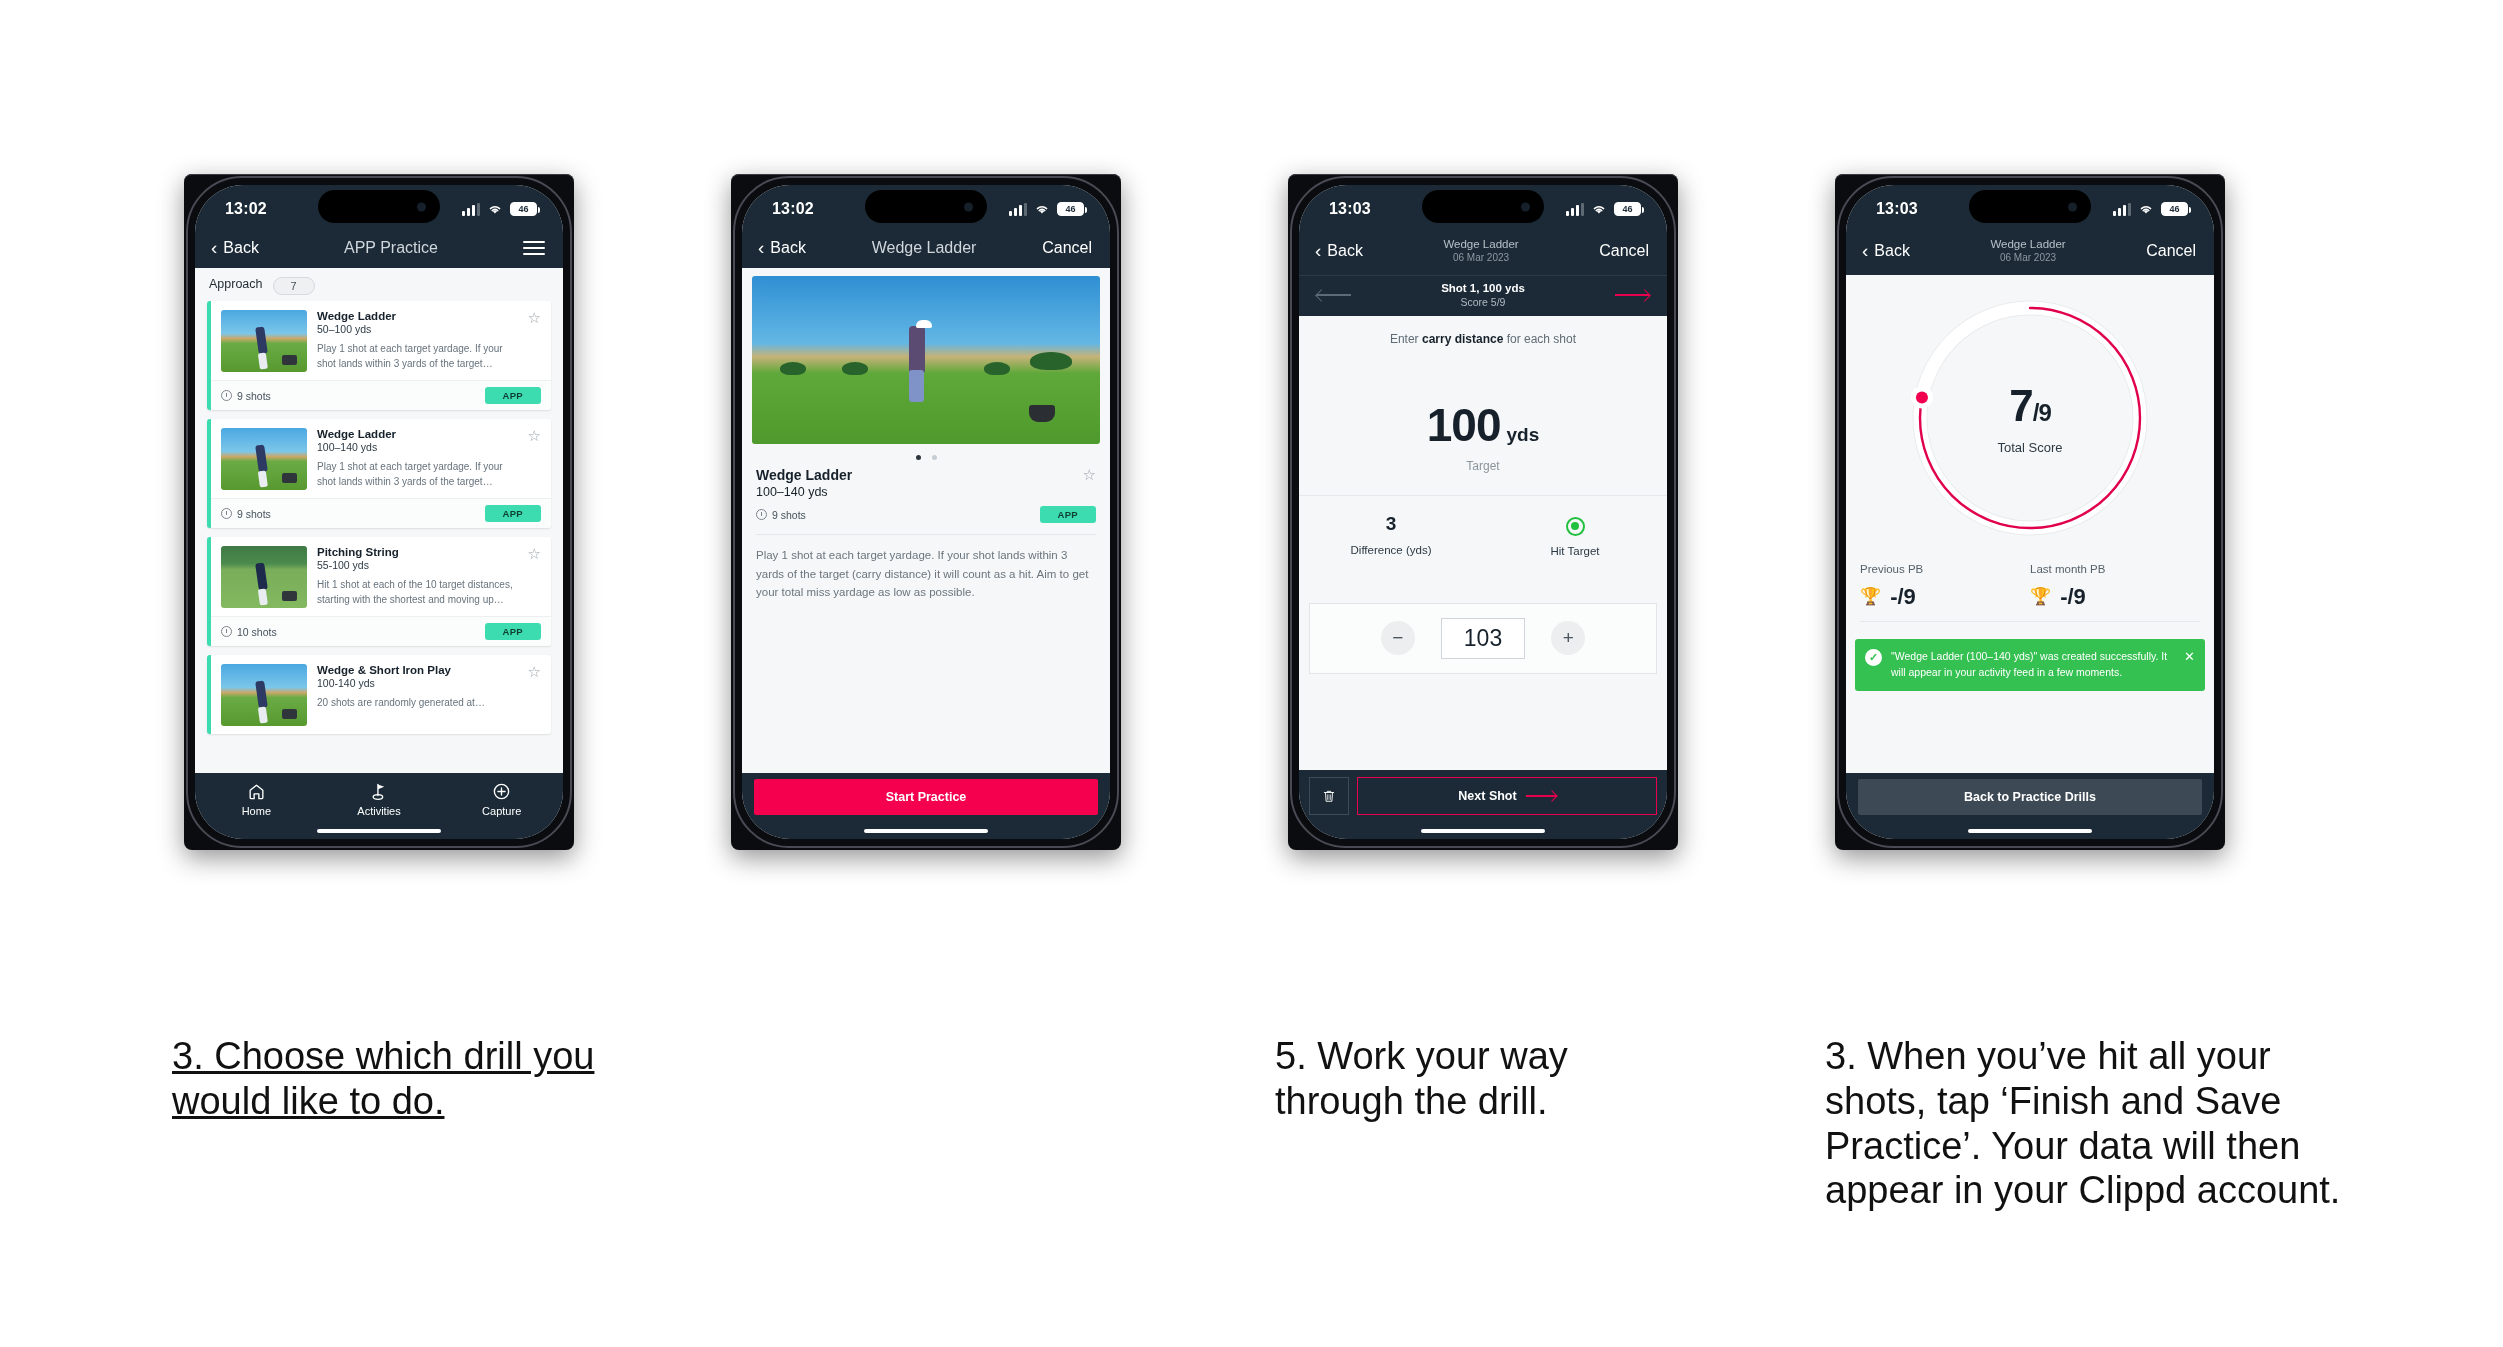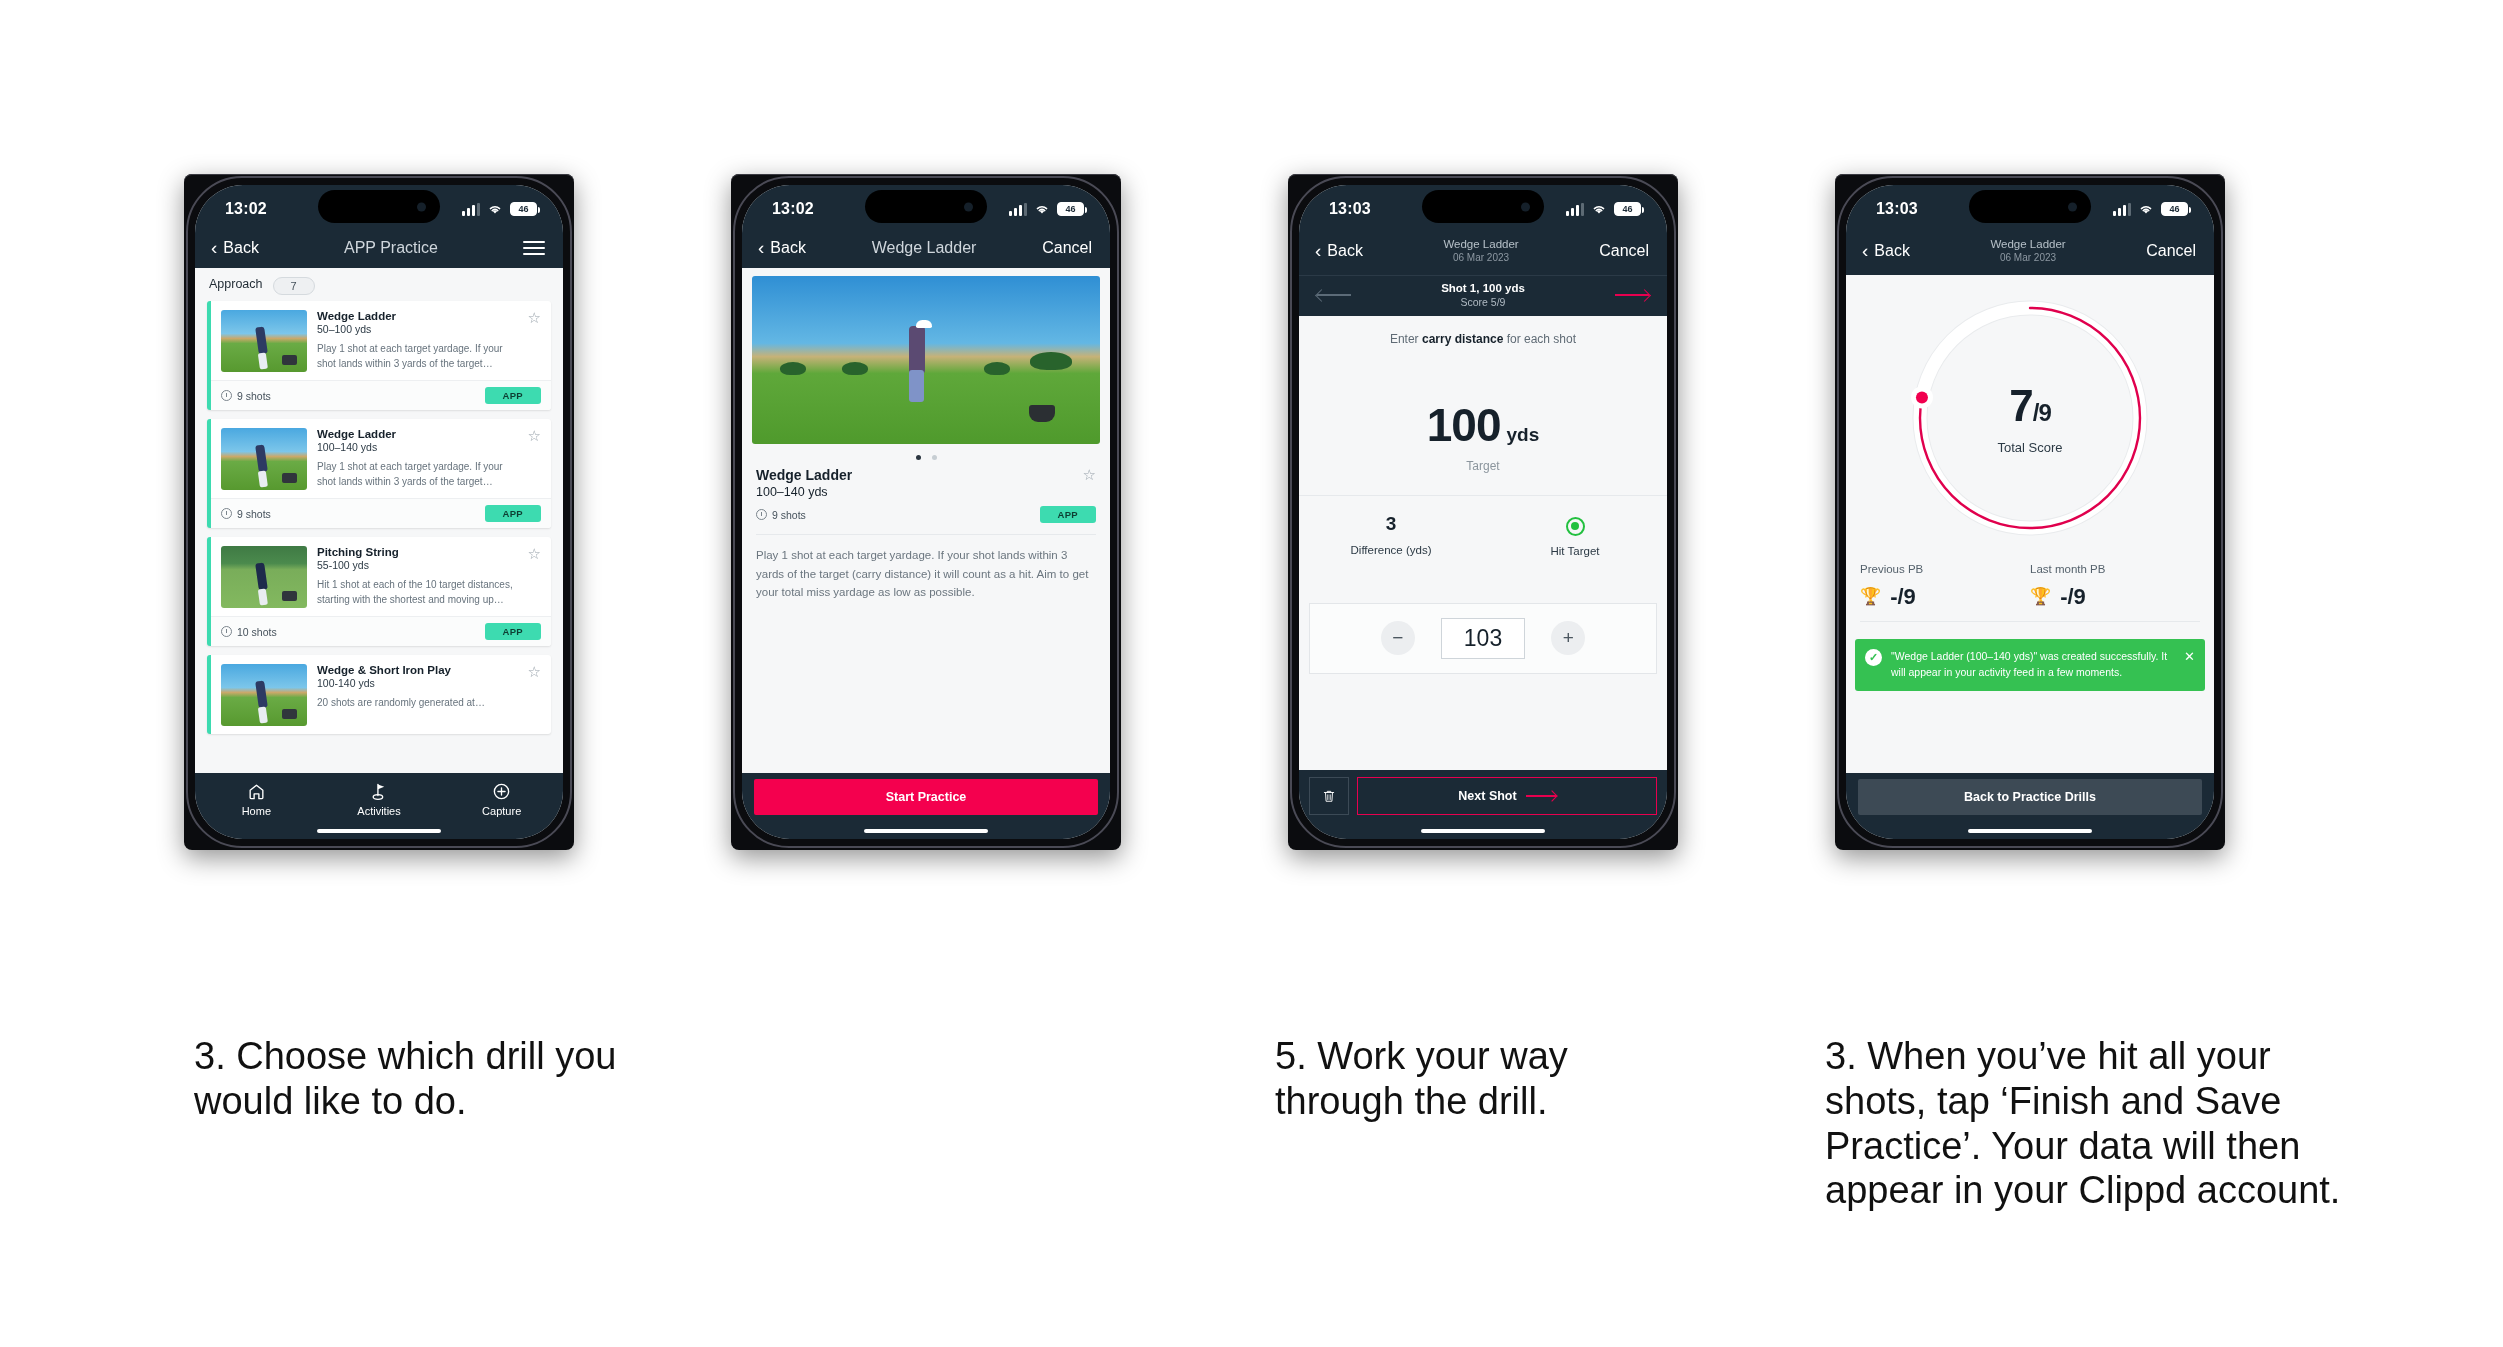--- a/index.html
+++ b/index.html
@@ -644,17 +644,17 @@
 
       <div class="backdrills">
         <div class="btn">Back to Practice Drills</div>
       </div>
       <div class="home-ind">
           <i></i>
         </div>
     </div>
   </div>
 
-  <div class="caption" style="left:194px; top:1034px; width:430px;">3. Choose which drill you would like to do.</div>
+  <div class="caption" style="left:172px; top:1034px; width:430px;text-decoration:underline;">3. Choose which drill you would like to do.</div>
   <div class="caption" style="left:1275px; top:1034px; width:420px;">5. Work your way through the drill.</div>
   <div class="caption" style="left:1825px; top:1034px; width:540px;">3. When you’ve hit all your shots, tap ‘Finish and Save Practice’. Your data will then appear in your Clippd account.</div>
 
 </div>
 
 </body></html>

